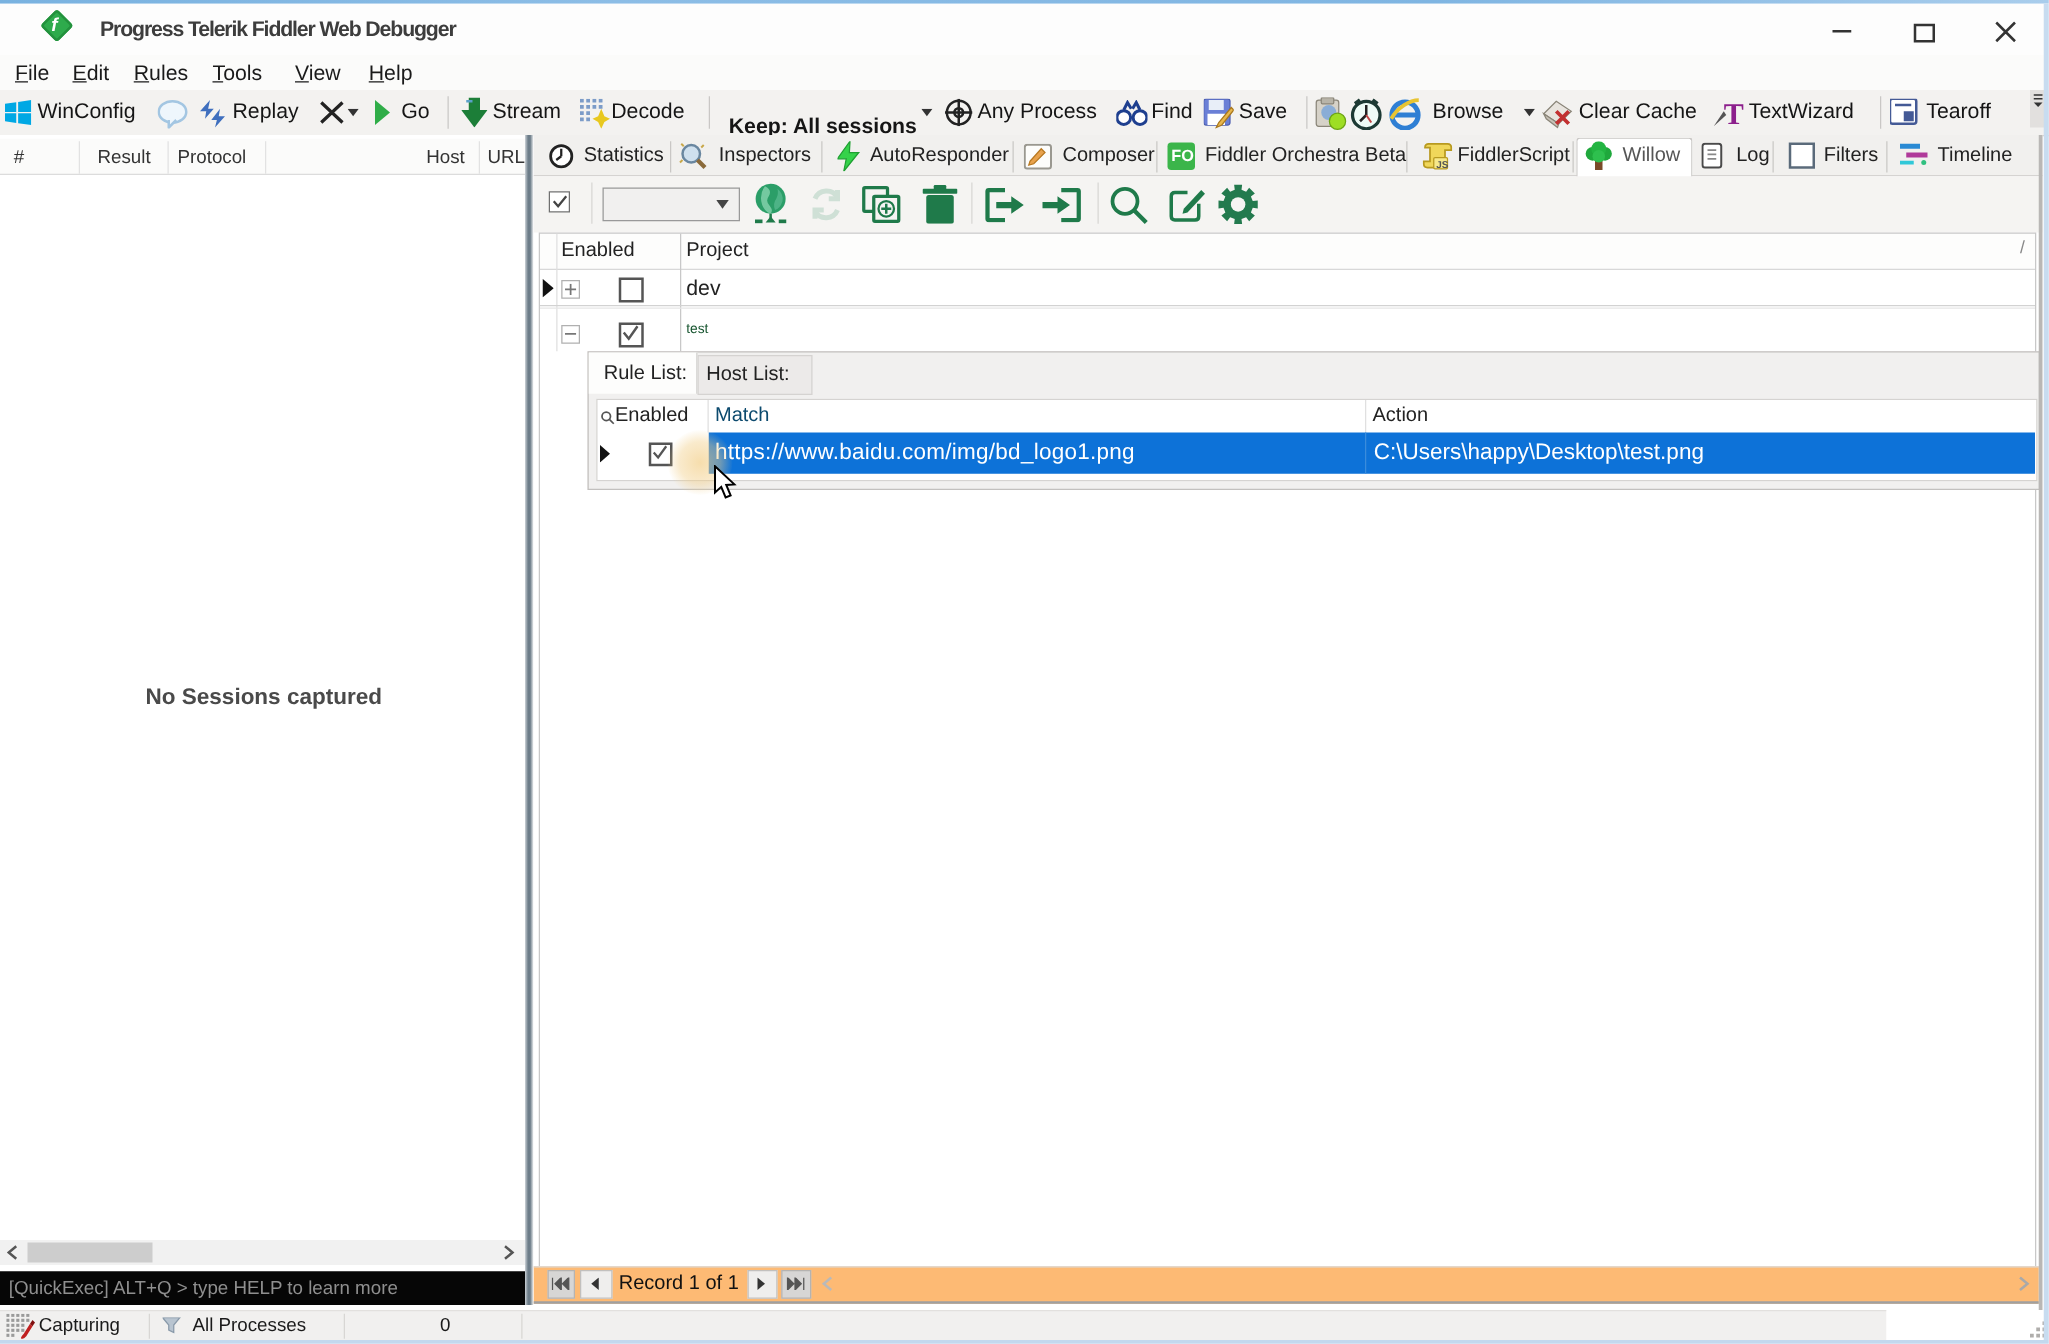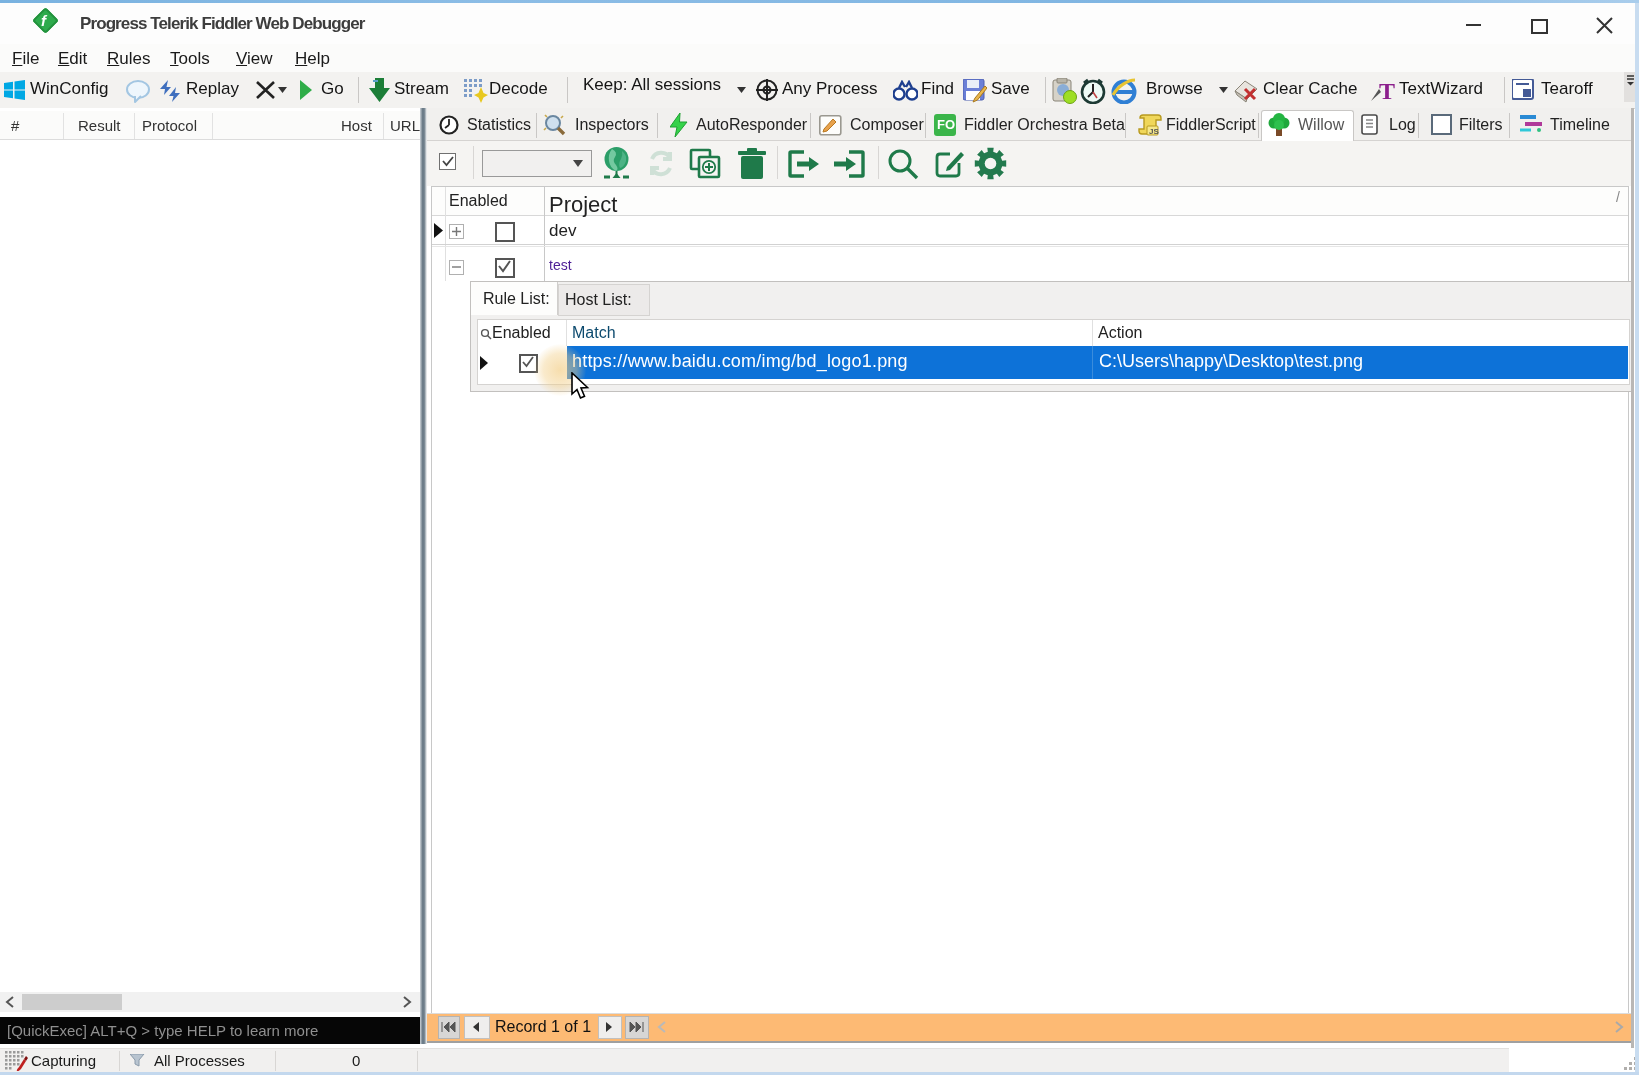--- a/index.html
+++ b/index.html
@@ -86,21 +86,21 @@
       <rect x="0" y="10" width="3" height="3"></rect>
         <rect x="5" y="10" width="3" height="3"></rect>
       <rect x="0" y="15" width="3" height="3"></rect>
         <rect x="5" y="15" width="3" height="3"></rect>
     </g>
     <path d="M17 8 L19.5 14 L24 16 L19.5 18.5 L17 24 L14.5 18.5 L10 16 L14.5 14 Z" fill="#e8c81f"></path>
   </svg>
   <div class="abs txt" style="left:489px;top:7px;font-size:17px;color:#151515;">Decode</div>
   <div class="abs" style="left:567px;top:5px;width:1px;height:26px;background:#c9c7c5;"></div>
 
-  <div class="abs txt" style="left:583px;top:3px;font-size:17px;color:#151515;">Keep: All sessions</div>
+  <div class="abs txt" style="left:583px;top:19px;font-size:17px;color:#151515;font-weight:bold;">Keep: All sessions</div>
   <svg class="abs" style="left:737px;top:15px;" width="10" height="7">
       <path d="M0 0 L9 0 L4.5 6 Z" fill="#333"></path>
     </svg>
 
   <svg class="abs" style="left:756px;top:7px;" width="22" height="22">
     <circle cx="11" cy="11" r="9.5" fill="none" stroke="#222" stroke-width="2"></circle>
     <path d="M11 0 V22 M0 11 H22" stroke="#222" stroke-width="2"></path>
     <circle cx="11" cy="11" r="3.5" fill="none" stroke="#222" stroke-width="2"></circle>
   </svg>
   <div class="abs txt" style="left:782px;top:7px;font-size:17px;color:#151515;">Any Process</div>
@@ -180,20 +180,21 @@
     <div class="abs txt" style="left:78px;top:6px;font-size:15px;color:#333;">Result</div>
     <div class="abs txt" style="left:142px;top:6px;font-size:15px;color:#333;">Protocol</div>
     <div class="abs txt" style="left:341px;top:6px;font-size:15px;color:#333;">Host</div>
     <div class="abs txt" style="left:390px;top:6px;font-size:15px;color:#333;">URL</div>
     <div class="abs" style="left:63px;top:2px;width:1px;height:26px;background:#e2e2e2;"></div>
     <div class="abs" style="left:134px;top:2px;width:1px;height:26px;background:#e2e2e2;"></div>
     <div class="abs" style="left:212px;top:2px;width:1px;height:26px;background:#e2e2e2;"></div>
     <div class="abs" style="left:383px;top:2px;width:1px;height:26px;background:#e2e2e2;"></div>
   </div>
 
+  <div class="abs txt" style="left:0;top:439px;width:422px;text-align:center;font-size:18px;font-weight:bold;color:#4a4a4a;">No Sessions captured</div>
 
   <div class="abs" style="left:0;top:884px;width:422px;height:20px;background:#f1f1f1;">
     <svg class="abs" style="left:5px;top:4px;" width="10" height="12">
         <path d="M8 1 L2 6 L8 11" stroke="#555" stroke-width="2" fill="none"></path>
       </svg>
     <div class="abs" style="left:22px;top:2px;width:100px;height:16px;background:#cdcdcd;"></div>
     <svg class="abs" style="left:402px;top:4px;" width="10" height="12">
         <path d="M2 1 L8 6 L2 11" stroke="#555" stroke-width="2" fill="none"></path>
       </svg>
   </div>
@@ -351,21 +352,21 @@
     </svg>
   </div>
 
   <div id="grid">
 
     <div class="abs" style="left:4px;top:78px;width:1px;height:827px;background:#c8c8c8;"></div>
     <div class="abs" style="left:1201px;top:78px;width:1px;height:827px;background:#c8c8c8;"></div>
 
     <div class="abs" style="left:5px;top:78px;width:1196px;height:28px;background:#fdfdfc;border-top:1px solid #c8c8c8;border-bottom:1px solid #d8d8d8;">
       <div class="abs txt" style="left:17px;top:5px;font-size:16px;color:#222;">Enabled</div>
-      <div class="abs txt" style="left:117px;top:5px;font-size:22px;color:#222;">Project</div>
+      <div class="abs txt" style="left:117px;top:5px;font-size:16px;color:#222;">Project</div>
       <div class="abs txt" style="left:1184px;top:2px;font-size:14px;color:#888;">/</div>
     </div>
     <div class="abs" style="left:18px;top:79px;width:1px;height:94px;background:#e0e0e0;"></div>
     <div class="abs" style="left:117px;top:79px;width:1px;height:94px;background:#c8c8c8;"></div>
 
     <svg class="abs" style="left:7px;top:115px;" width="9" height="15">
         <path d="M0 0 L9 7.5 L0 15 Z" fill="#111"></path>
       </svg>
     <div class="abs" style="left:22px;top:116px;width:13px;height:13px;background:#fff;border:1px solid #b0b0b0;"></div>
     <svg class="abs" style="left:25px;top:119px;" width="9" height="9">
@@ -377,21 +378,21 @@
     <div class="abs" style="left:5px;top:138px;width:1196px;height:1px;background:#e6e6e6;"></div>
 
     <div class="abs" style="left:22px;top:152px;width:13px;height:13px;background:#fff;border:1px solid #b0b0b0;"></div>
     <svg class="abs" style="left:25px;top:158px;" width="9" height="2">
         <path d="M0 1 H9" stroke="#777" stroke-width="1.4"></path>
       </svg>
     <div class="abs" style="left:68px;top:150px;width:16px;height:16px;background:#fff;border:2px solid #555;"></div>
     <svg class="abs" style="left:71px;top:152px;" width="13" height="13">
         <path d="M1 6 L5 11 L12 1" stroke="#555" stroke-width="2" fill="none"></path>
       </svg>
-    <div class="abs txt" style="left:122px;top:149px;font-size:14px;color:#4c1d95;">test</div>
+    <div class="abs txt" style="left:122px;top:149px;font-size:11px;color:#14532d;">test</div>
 
     <div class="abs" style="left:43px;top:173px;width:1160px;height:109px;background:#f1f0ef;border:1px solid #c2c0be;">
 
       <div class="abs" style="left:0px;top:0px;width:86px;height:33px;background:#fdfdfc;border-right:1px solid #d0cecc;"></div>
       <div class="abs txt" style="left:12px;top:8px;font-size:16px;color:#222;">Rule List:</div>
       <div class="abs" style="left:87px;top:2px;width:90px;height:30px;background:#eceae9;border:1px solid #d5d3d1;"></div>
       <div class="abs txt" style="left:94px;top:9px;font-size:16px;color:#222;">Host List:</div>
 
       <div class="abs" style="left:6px;top:37px;width:1151px;height:64px;background:#fff;border:1px solid #d5d3d1;">
 

